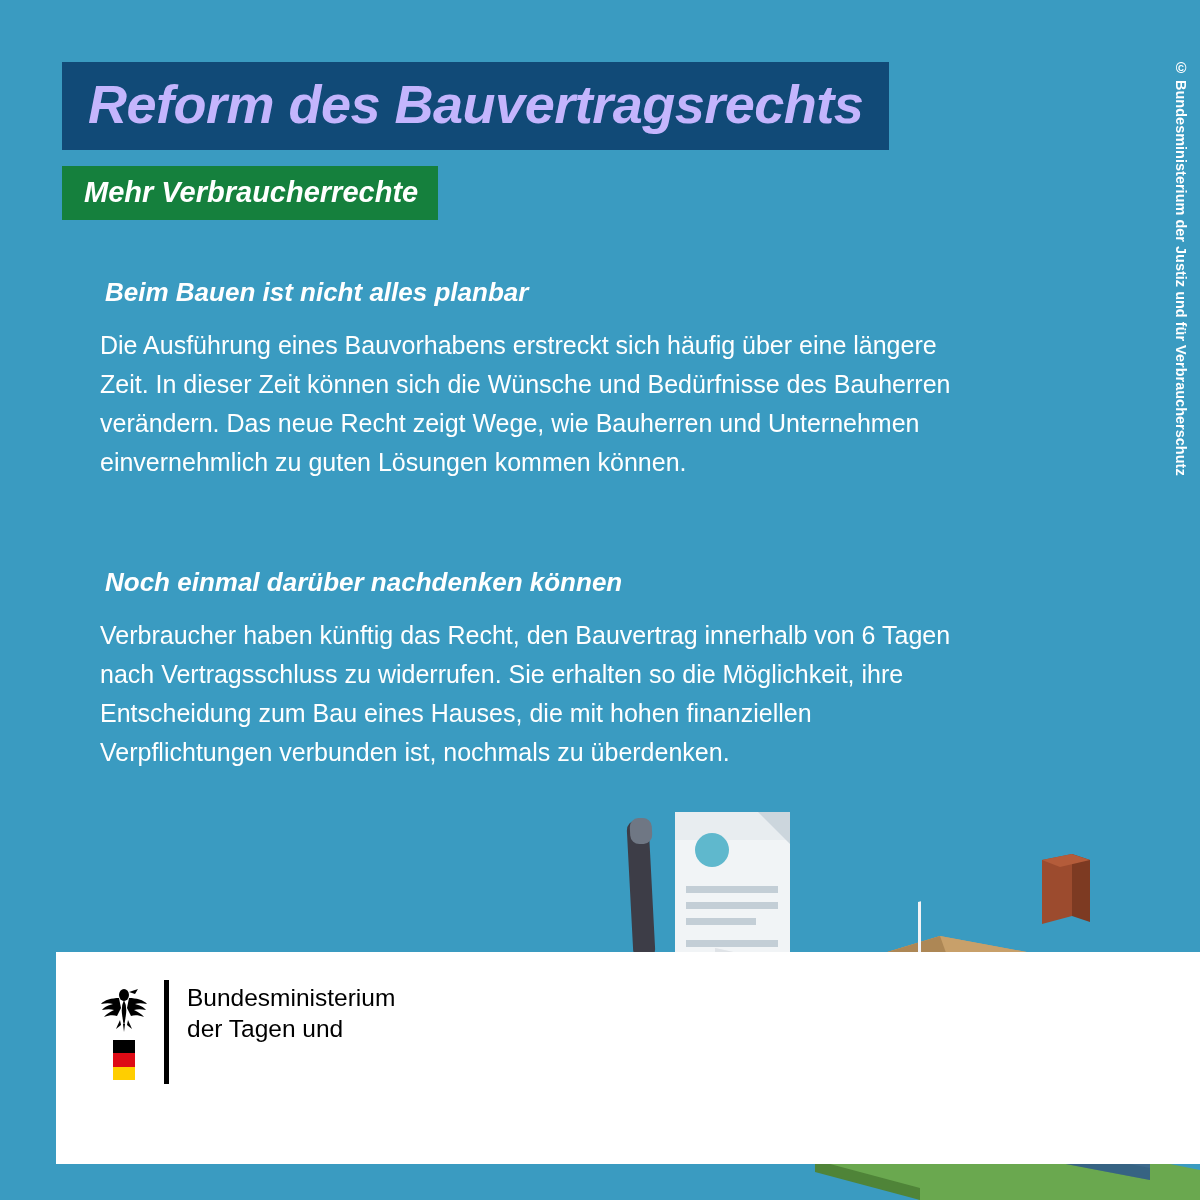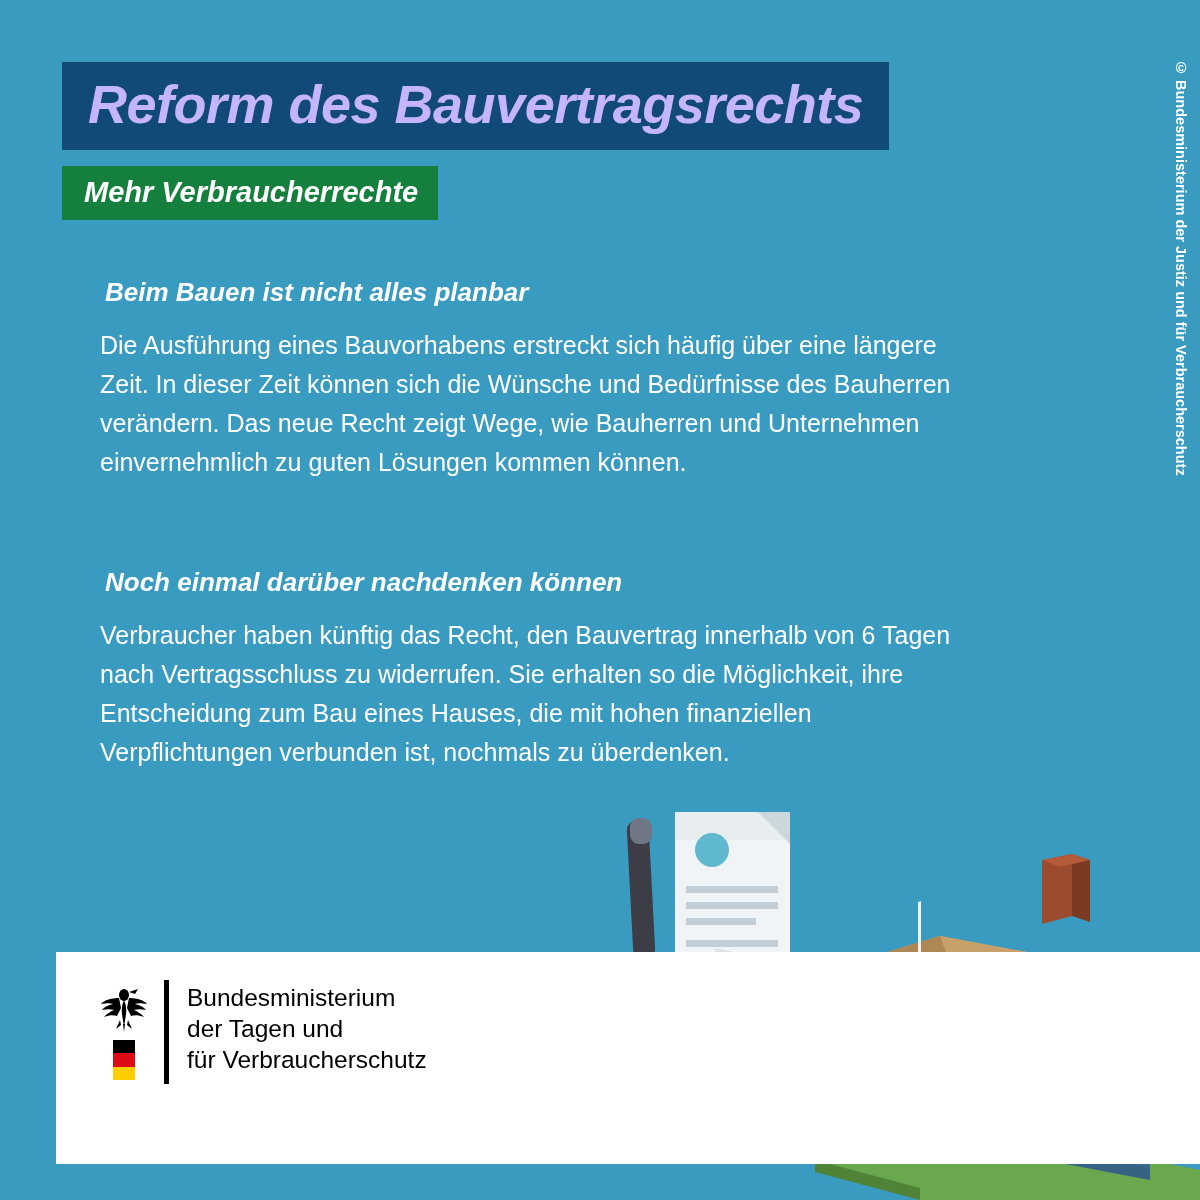--- a/index.html
+++ b/index.html
@@ -294,18 +294,17 @@
         <div class="flag">
           <i class="black"></i>
             <i class="red"></i>
             <i class="gold"></i>
         </div>
       </div>
       <div class="divider-line"></div>
       <div class="ministry-text">
         <div>Bundesministerium</div>
         <div>der Tagen und</div>
-        <div>für Verbraucherschutz</div>
       </div>
     </div>
   </div>
 
 </div>
 
 </body></html>

